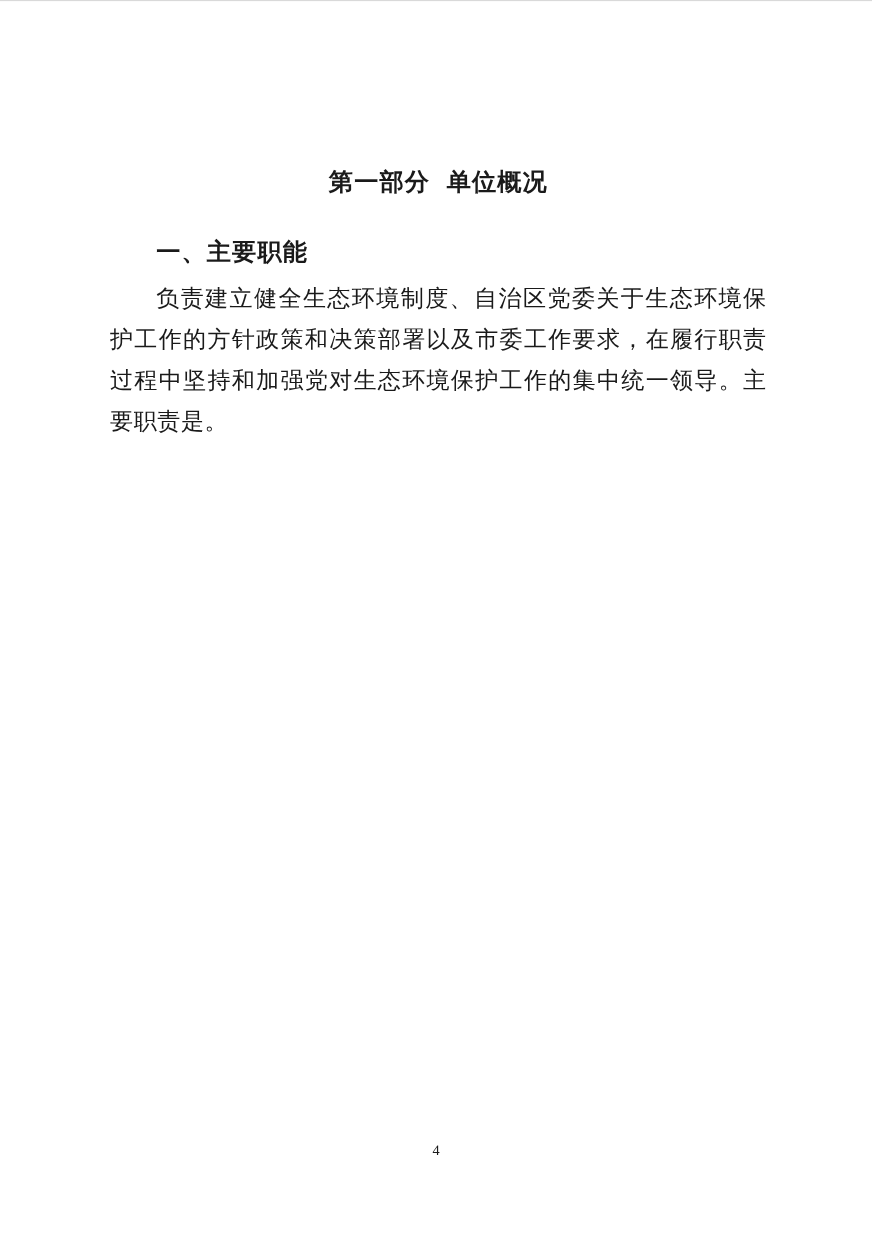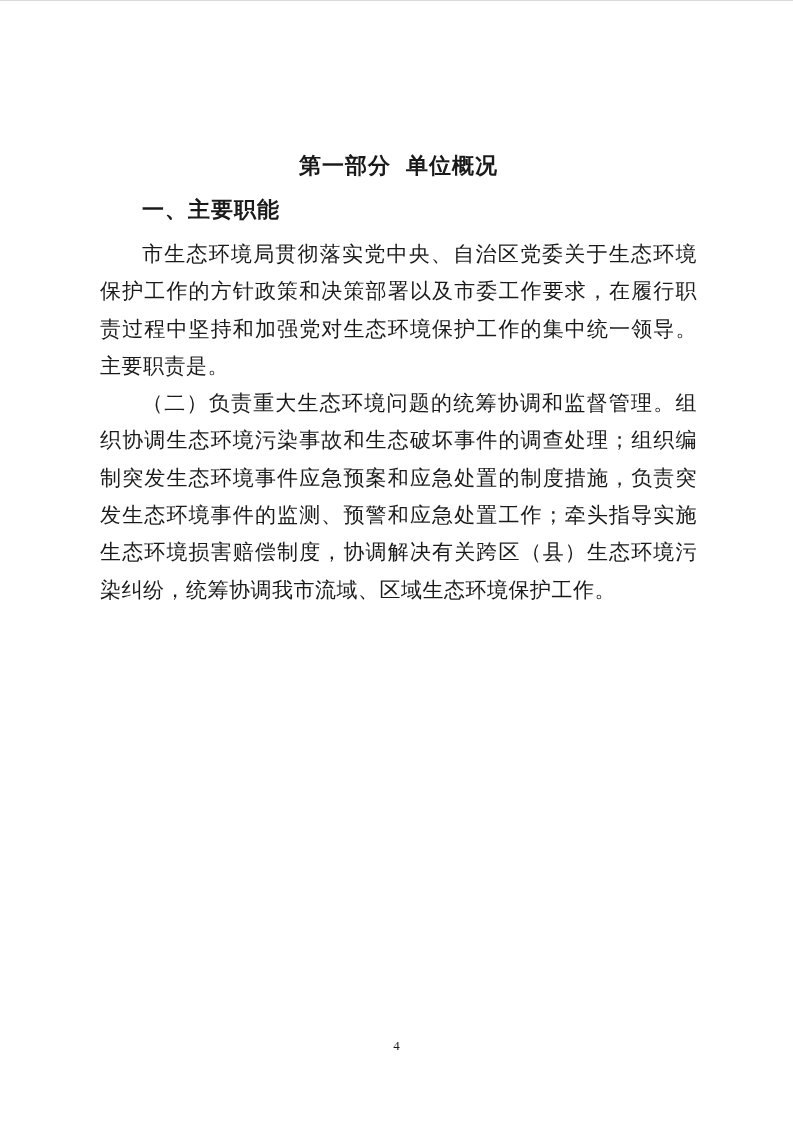--- a/index.html
+++ b/index.html
@@ -17,32 +17,32 @@
     overflow: hidden;
     border-top: 1px solid #d9d9d9;
     font-family: "Liberation Serif", serif;
     color: #1a1a1a;
   }
   .content {
     box-sizing: border-box;
     padding: 150px 96px 0 100px;
   }
   .doc-title {
-    margin: 0 0 16px 0;
+    margin: 0 0 33px 0;
     font-family: "Liberation Sans", sans-serif;
     font-weight: bold;
     font-size: 22px;
     line-height: 30px;
     text-align: center;
     letter-spacing: 1px;
     word-spacing: 8px;
   }
   .section-heading {
     margin: 0 0 9px 0;
-    font-family: Liberation Mono, monospace;
+    font-family: Liberation Sans, sans-serif;
     font-weight: bold;
     font-size: 22px;
     line-height: 30px;
     text-indent: 42px;
     letter-spacing: 1px;
   }
   .body-paragraph {
     margin: 0;
     font-size: 21px;
     line-height: 37.3px;
@@ -64,21 +64,20 @@
 </style>
 </head>
 <body>
 
 <div class="page">
   <div class="content">
     <h1 class="doc-title">第一部分 单位概况</h1>
 
     <h2 class="section-heading">一、主要职能</h2>
 
-    <p class="body-paragraph">市生态环境局贯彻落实党中央、自治区党委关于生态环境保护工作的方针政策和决策部署以及市委工作要求，在履行职责过程中坚持和加强党对生态环境保护工作的集中统一领导。主要职责是。</p>
+    <p class="body-paragraph">负责建立健全生态环境制度、自治区党委关于生态环境保护工作的方针政策和决策部署以及市委工作要求，在履行职责过程中坚持和加强党对生态环境保护工作的集中统一领导。主要职责是。</p>
 
 
-    <p class="body-paragraph">（二）负责重大生态环境问题的统筹协调和监督管理。组织协调生态环境污染事故和生态破坏事件的调查处理；组织编制突发生态环境事件应急预案和应急处置的制度措施，负责突发生态环境事件的监测、预警和应急处置工作；牵头指导实施生态环境损害赔偿制度，协调解决有关跨区（县）生态环境污染纠纷，统筹协调我市流域、区域生态环境保护工作。</p>
 
   </div>
 
   <div class="page-footer">4</div>
 </div>
 
 </body></html>

